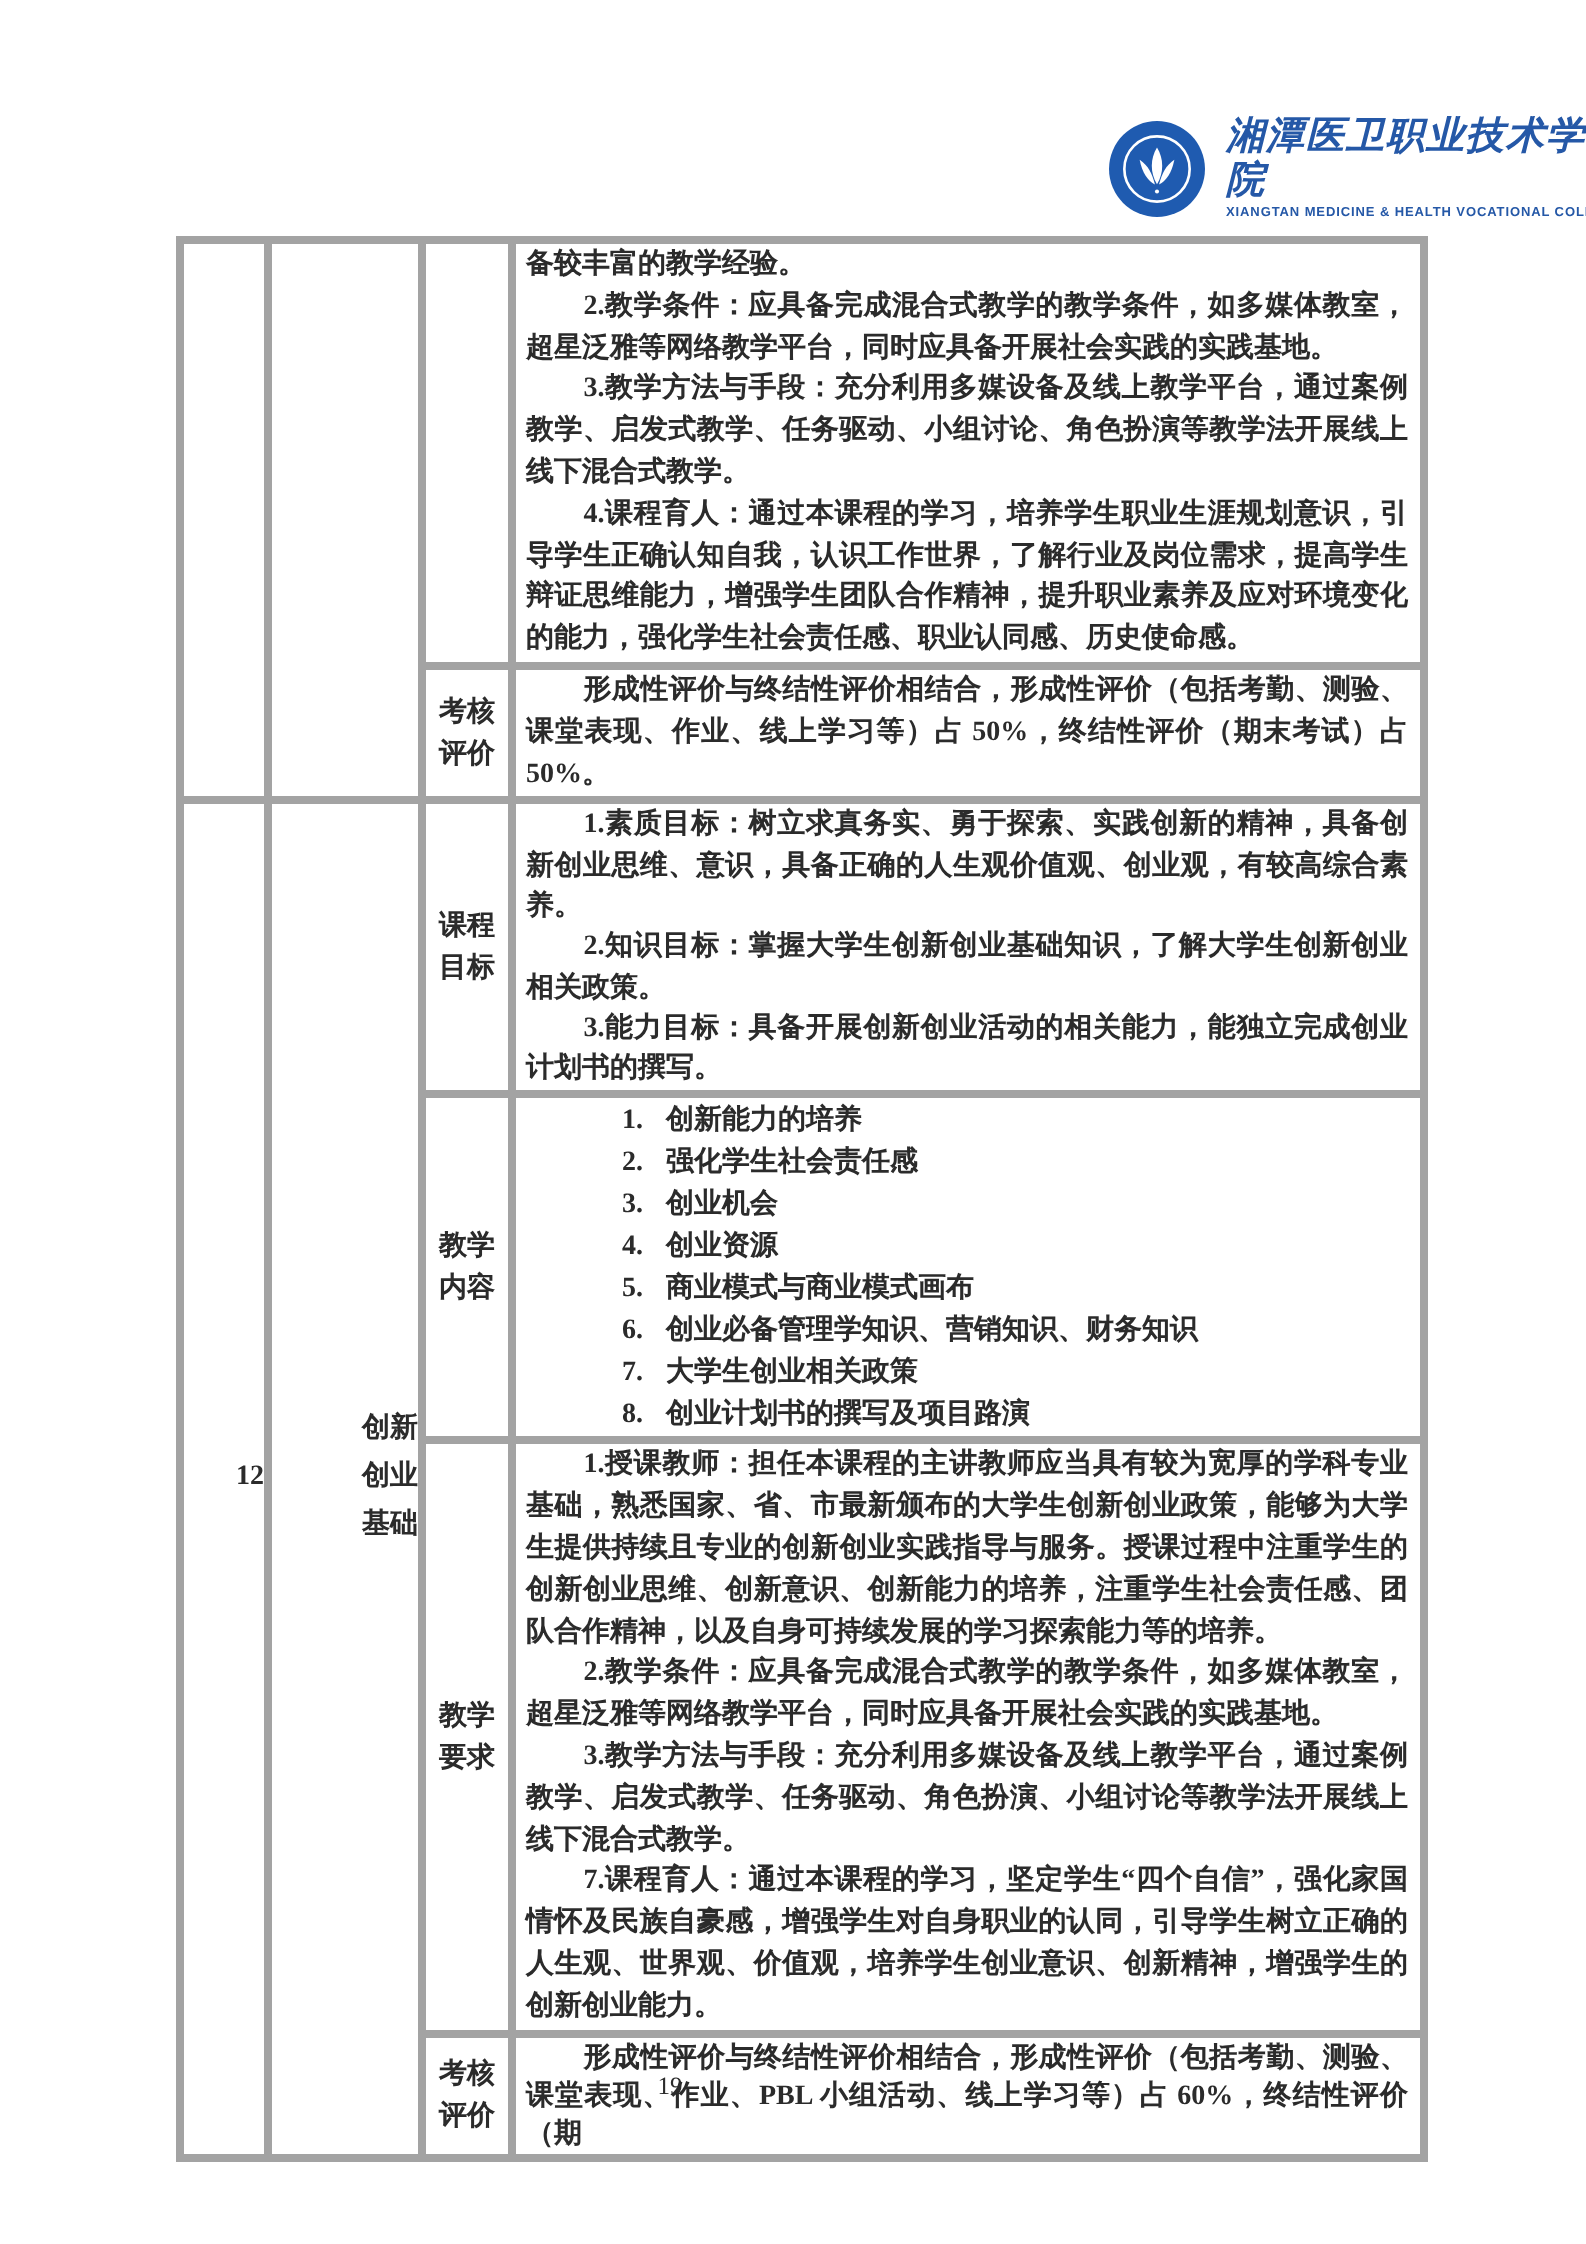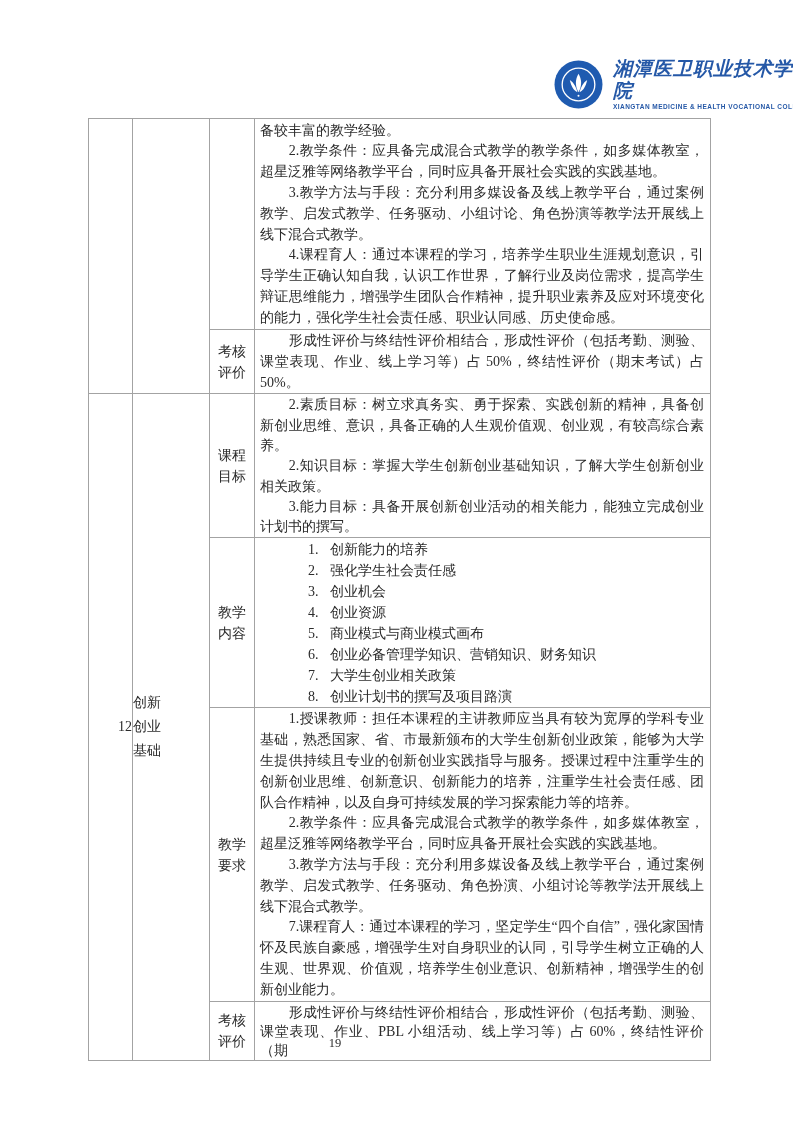--- a/index.html
+++ b/index.html
@@ -33,26 +33,27 @@
   }
 
   
   table.syllabus {
     position: absolute; left: 88px; top: 118px;
     width: 622px;
     border-collapse: collapse; table-layout: fixed;
     font-size: 14px; line-height: 20.8px;
   }
   table.syllabus td {
-    border: 1px solid #a3a3a3;
+    border: 4px solid #a3a3a3;
     vertical-align: middle;
     overflow: hidden;
+    font-weight: bold;
   }
   td.num   { text-align: right; }
-  td.course{ text-align: left; white-space: pre-line; line-height: 24px; }
+  td.course{ text-align: right; white-space: pre-line; line-height: 24px; }
   td.lbl   { text-align: center; white-space: pre-line; line-height: 21px; }
   td.content {
     text-align: justify;
     vertical-align: top;
     padding: 1px 6px 0 5px;
   }
   td.content p { margin: 0; }
   p.ind { text-indent: 2.05em; }
   ol.content-list {
     margin: 0; padding-left: 62px;
@@ -115,21 +116,21 @@
     </tr>
 
     <tr>
       <td class="num" rowspan="4">12</td>
       <td class="course" rowspan="4">创新
 创业
 基础</td>
       <td class="lbl" style="height:143px">课程
 目标</td>
       <td class="content" style="line-height:20.3px">
-        <p class="ind">2.素质目标：树立求真务实、勇于探索、实践创新的精神，具备创新创业思维、意识，具备正确的人生观价值观、创业观，有较高综合素养。</p>
+        <p class="ind">1.素质目标：树立求真务实、勇于探索、实践创新的精神，具备创新创业思维、意识，具备正确的人生观价值观、创业观，有较高综合素养。</p>
         <p class="ind">2.知识目标：掌握大学生创新创业基础知识，了解大学生创新创业相关政策。</p>
         <p class="ind">3.能力目标：具备开展创新创业活动的相关能力，能独立完成创业计划书的撰写。</p>
       </td>
     </tr>
     <tr>
       <td class="lbl" style="height:168px">教学
 内容</td>
       <td class="content" style="line-height:21px">
         <ol class="content-list">
           <li>创新能力的培养</li>

